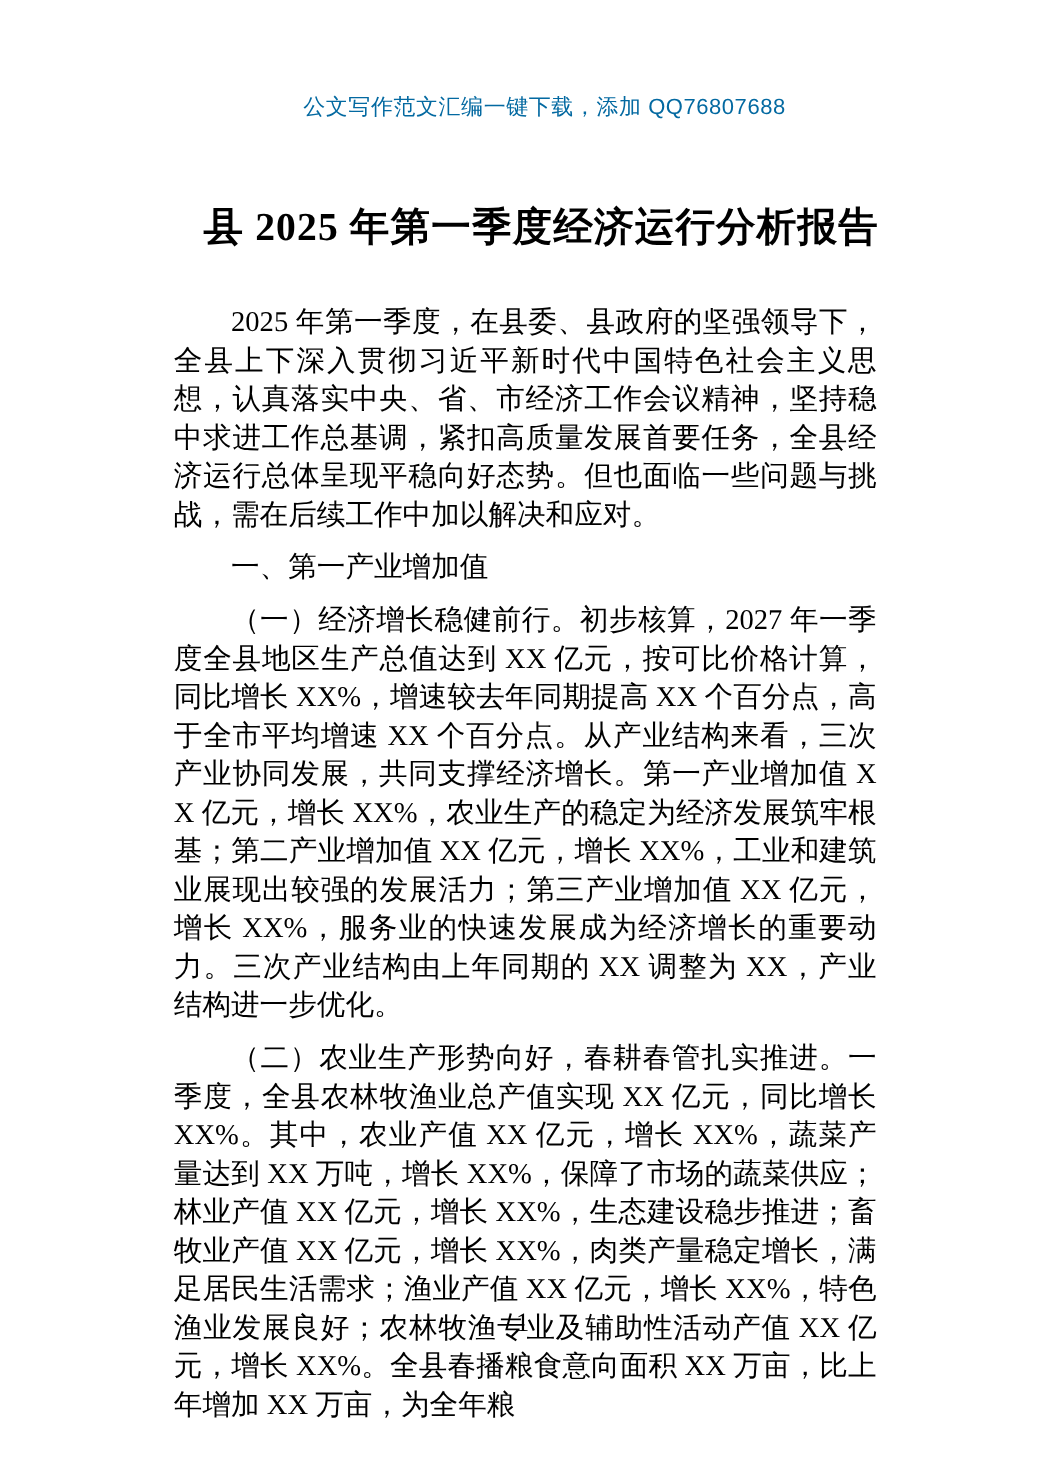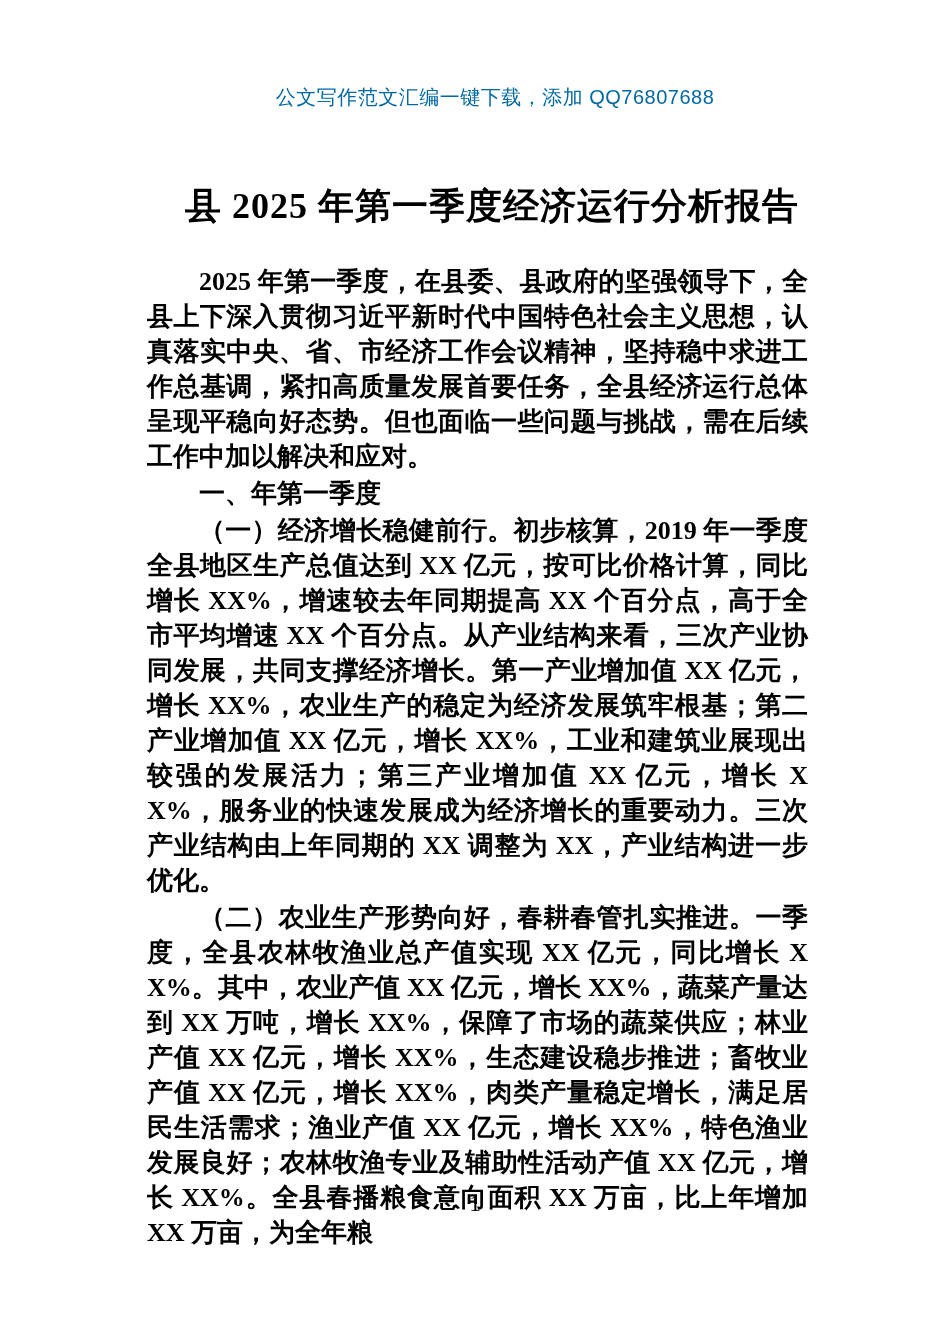--- a/index.html
+++ b/index.html
@@ -43,24 +43,23 @@
     position: absolute;
     top: 262px;
     left: 145px;
     width: 665px;
     font-size: 26px;
     line-height: 35px;
     text-align: justify;
     text-justify: inter-ideograph;
   }
   .content p {
-    margin: 2px;
+    margin: 13px;
     text-indent: 2em;
     word-break: break-all;
-    font-weight: bold;
   }
   .page-number {
     position: absolute;
     top: 1190px;
     left: 0;
     width: 100%;
     text-align: center;
     font-size: 24px;
   }
 </style>
@@ -68,20 +67,20 @@
 <body>
 
 <div class="page">
 
   <div class="notice">公文写作范文汇编一键下载，添加 QQ76807688</div>
 
   <h1 class="doc-title">县 2025 年第一季度经济运行分析报告</h1>
 
   <div class="content">
     <p>2025 年第一季度，在县委、县政府的坚强领导下，全县上下深入贯彻习近平新时代中国特色社会主义思想，认真落实中央、省、市经济工作会议精神，坚持稳中求进工作总基调，紧扣高质量发展首要任务，全县经济运行总体呈现平稳向好态势。但也面临一些问题与挑战，需在后续工作中加以解决和应对。</p>
-    <p>一、年第一季度</p>
-    <p>（一）经济增长稳健前行。初步核算，2019 年一季度全县地区生产总值达到 XX 亿元，按可比价格计算，同比增长 XX%，增速较去年同期提高 XX 个百分点，高于全市平均增速 XX 个百分点。从产业结构来看，三次产业协同发展，共同支撑经济增长。第一产业增加值 XX 亿元，增长 XX%，农业生产的稳定为经济发展筑牢根基；第二产业增加值 XX 亿元，增长 XX%，工业和建筑业展现出较强的发展活力；第三产业增加值 XX 亿元，增长 XX%，服务业的快速发展成为经济增长的重要动力。三次产业结构由上年同期的 XX 调整为 XX，产业结构进一步优化。</p>
+    <p>一、第一产业增加值</p>
+    <p>（一）经济增长稳健前行。初步核算，2027 年一季度全县地区生产总值达到 XX 亿元，按可比价格计算，同比增长 XX%，增速较去年同期提高 XX 个百分点，高于全市平均增速 XX 个百分点。从产业结构来看，三次产业协同发展，共同支撑经济增长。第一产业增加值 XX 亿元，增长 XX%，农业生产的稳定为经济发展筑牢根基；第二产业增加值 XX 亿元，增长 XX%，工业和建筑业展现出较强的发展活力；第三产业增加值 XX 亿元，增长 XX%，服务业的快速发展成为经济增长的重要动力。三次产业结构由上年同期的 XX 调整为 XX，产业结构进一步优化。</p>
     <p>（二）农业生产形势向好，春耕春管扎实推进。一季度，全县农林牧渔业总产值实现 XX 亿元，同比增长 XX%。其中，农业产值 XX 亿元，增长 XX%，蔬菜产量达到 XX 万吨，增长 XX%，保障了市场的蔬菜供应；林业产值 XX 亿元，增长 XX%，生态建设稳步推进；畜牧业产值 XX 亿元，增长 XX%，肉类产量稳定增长，满足居民生活需求；渔业产值 XX 亿元，增长 XX%，特色渔业发展良好；农林牧渔专业及辅助性活动产值 XX 亿元，增长 XX%。全县春播粮食意向面积 XX 万亩，比上年增加 XX 万亩，为全年粮</p>
   </div>
 
   <div class="page-number">1</div>
 
 </div>
 
 </body></html>

